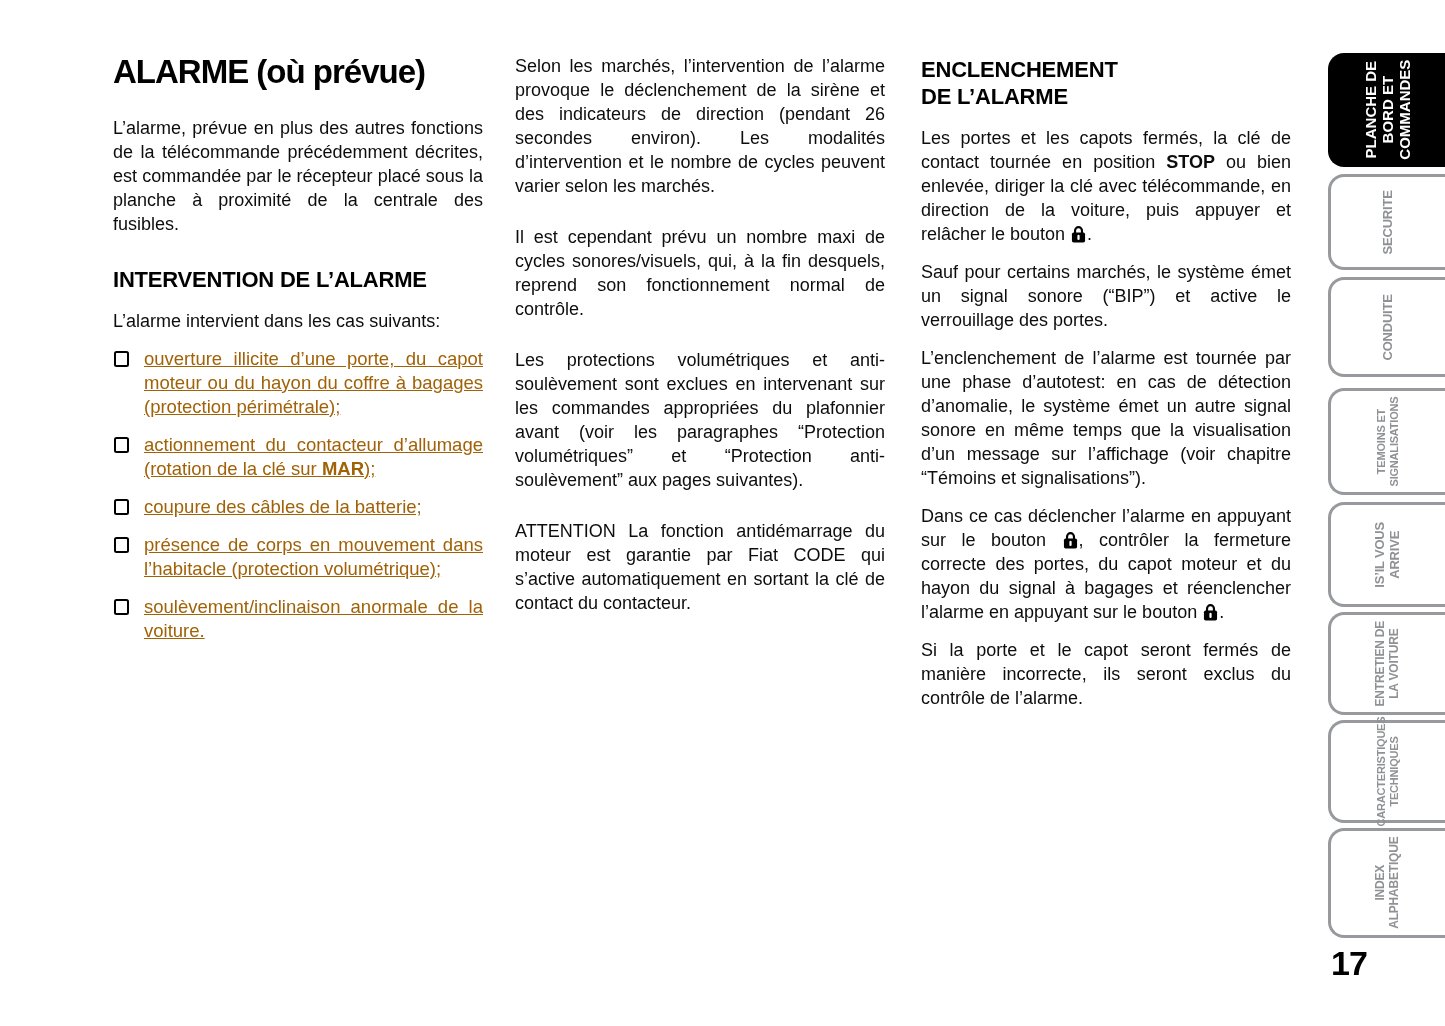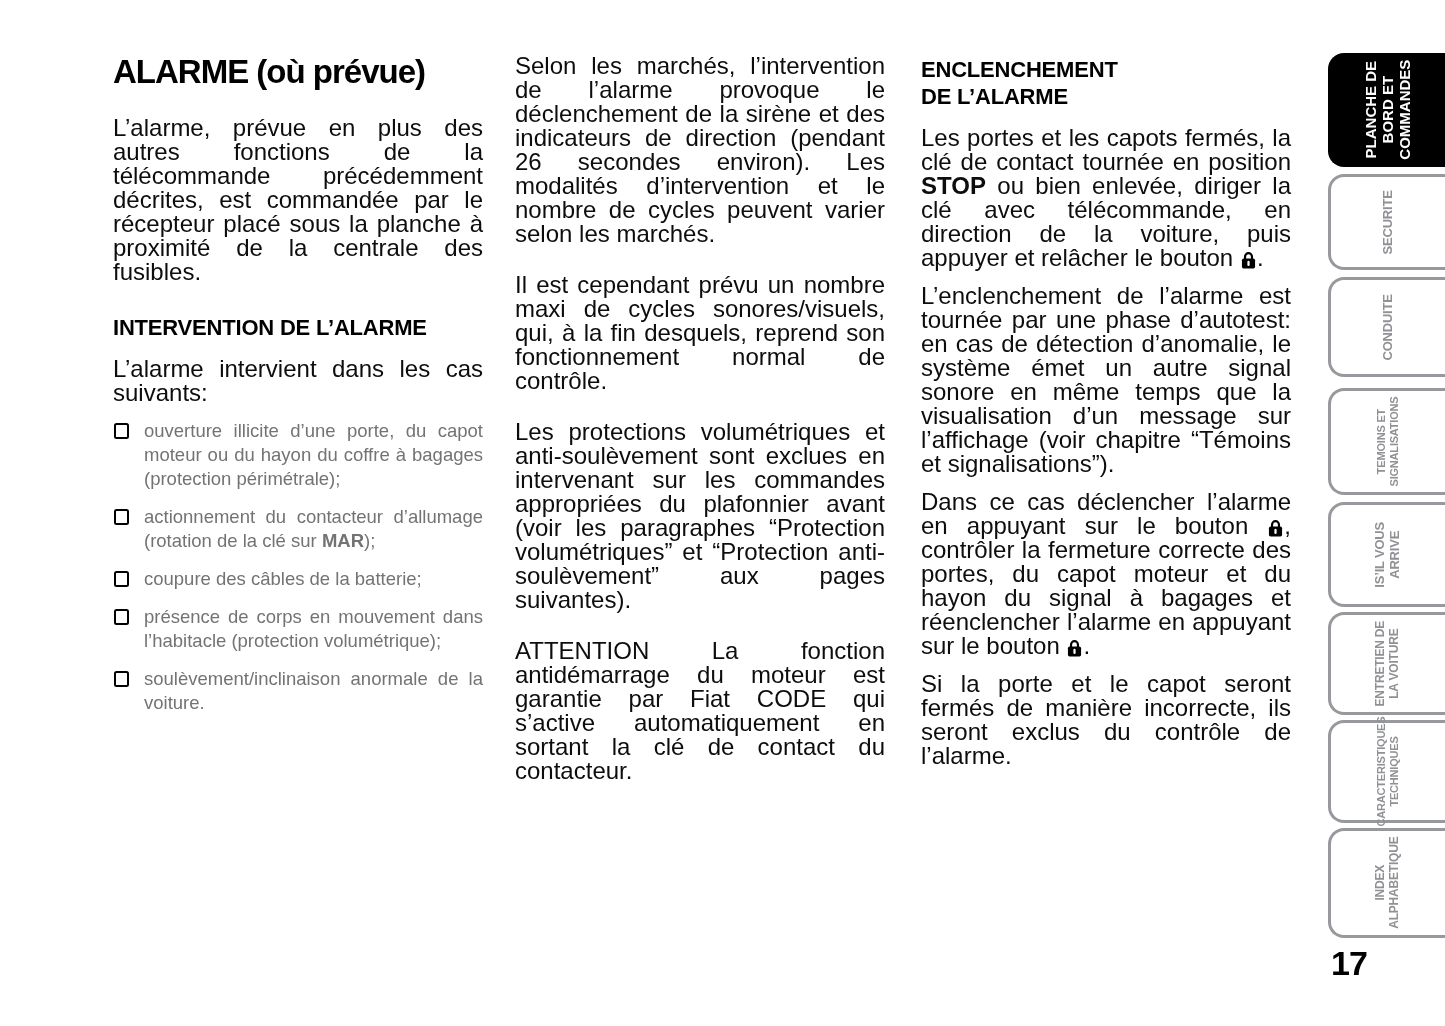--- a/index.html
+++ b/index.html
@@ -17,28 +17,28 @@
     margin:0 0 26px 0; font-size:33px; line-height:36px; font-weight:700;
     letter-spacing:-1px; color:#000; white-space:nowrap;
   }
   h2 {
     margin:30px 0 16px 0; font-size:22px; line-height:27px; font-weight:700;
     letter-spacing:-0.2px; color:#000; white-space:pre-line;
   }
   [data-column="2"] h2 { margin-top:2px; }
 
   p {
-    margin:0 0 14px 0; font-size:24px; line-height:24px;
+    margin:0 0 14px 0; font-size:18px; line-height:24px;
     text-align:justify; color:#0d0d0d;
   }
   [data-column="1"] p { margin-bottom:27px; }
 
   .li {
     position:relative; padding-left:31px; margin:0 0 14px 0;
-    font-size:18.5px; line-height:24px; text-align:justify; color:#737373;
+    font-size:18.5px; line-height:24px; text-align:justify; color:#a16207;text-decoration:underline;
   }
   .bullet {
     position:absolute; left:1px; top:4px; width:11px; height:12px;
     border:2.6px solid #000; border-radius:2.5px; background:#fff;
   }
   b { font-weight:700; }
   .padlock { vertical-align:-3px; margin:0 1px; }
 
   .sidebar { position:absolute; top:0; right:0; width:118px; height:1026px; }
   .tab {
@@ -82,20 +82,21 @@
         <p><span>ATTENTION La fonction antidémarrage du moteur est garantie par Fiat CODE qui s’active automatiquement en sortant la clé de contact du contacteur.</span></p>
       </section>
     <section class="col" data-column="2">
         <h2>ENCLENCHEMENT
 DE L’ALARME</h2>
         <p><span>Les portes et les capots fermés, la clé de contact tournée en position </span><b>STOP</b><span> ou bien enlevée, diriger la clé avec télécommande, en direction de la voiture, puis appuyer et relâcher le bouton </span><svg width="15" height="18" viewBox="0 0 16 19" class="padlock">
             <path d="M4.3 8.6 V5.9 A3.7 3.7 0 0 1 11.7 5.9 V8.6" fill="none" stroke="#000" stroke-width="2.3"></path>
             <rect x="1" y="8" width="14" height="10.5" rx="1.8" fill="#000"></rect>
             <rect x="6.8" y="10.3" width="2.4" height="5.6" rx="1.2" fill="#fff"></rect>
           </svg><span>.</span></p>
+        <p><span>Sauf pour certains marchés, le système émet un signal sonore (“BIP”) et active le verrouillage des portes.</span></p>
         <p><span>L’enclenchement de l’alarme est tournée par une phase d’autotest: en cas de détection d’anomalie, le système émet un autre signal sonore en même temps que la visualisation d’un message sur l’affichage (voir chapitre “Témoins et signalisations”).</span></p>
         <p><span>Dans ce cas déclencher l’alarme en appuyant sur le bouton </span><svg width="15" height="18" viewBox="0 0 16 19" class="padlock">
             <path d="M4.3 8.6 V5.9 A3.7 3.7 0 0 1 11.7 5.9 V8.6" fill="none" stroke="#000" stroke-width="2.3"></path>
             <rect x="1" y="8" width="14" height="10.5" rx="1.8" fill="#000"></rect>
             <rect x="6.8" y="10.3" width="2.4" height="5.6" rx="1.2" fill="#fff"></rect>
           </svg><span>, contrôler la fermeture correcte des portes, du capot moteur et du hayon du signal à bagages et réenclencher l’alarme en appuyant sur le bouton </span><svg width="15" height="18" viewBox="0 0 16 19" class="padlock">
             <path d="M4.3 8.6 V5.9 A3.7 3.7 0 0 1 11.7 5.9 V8.6" fill="none" stroke="#000" stroke-width="2.3"></path>
             <rect x="1" y="8" width="14" height="10.5" rx="1.8" fill="#000"></rect>
             <rect x="6.8" y="10.3" width="2.4" height="5.6" rx="1.2" fill="#fff"></rect>
           </svg><span>.</span></p>

